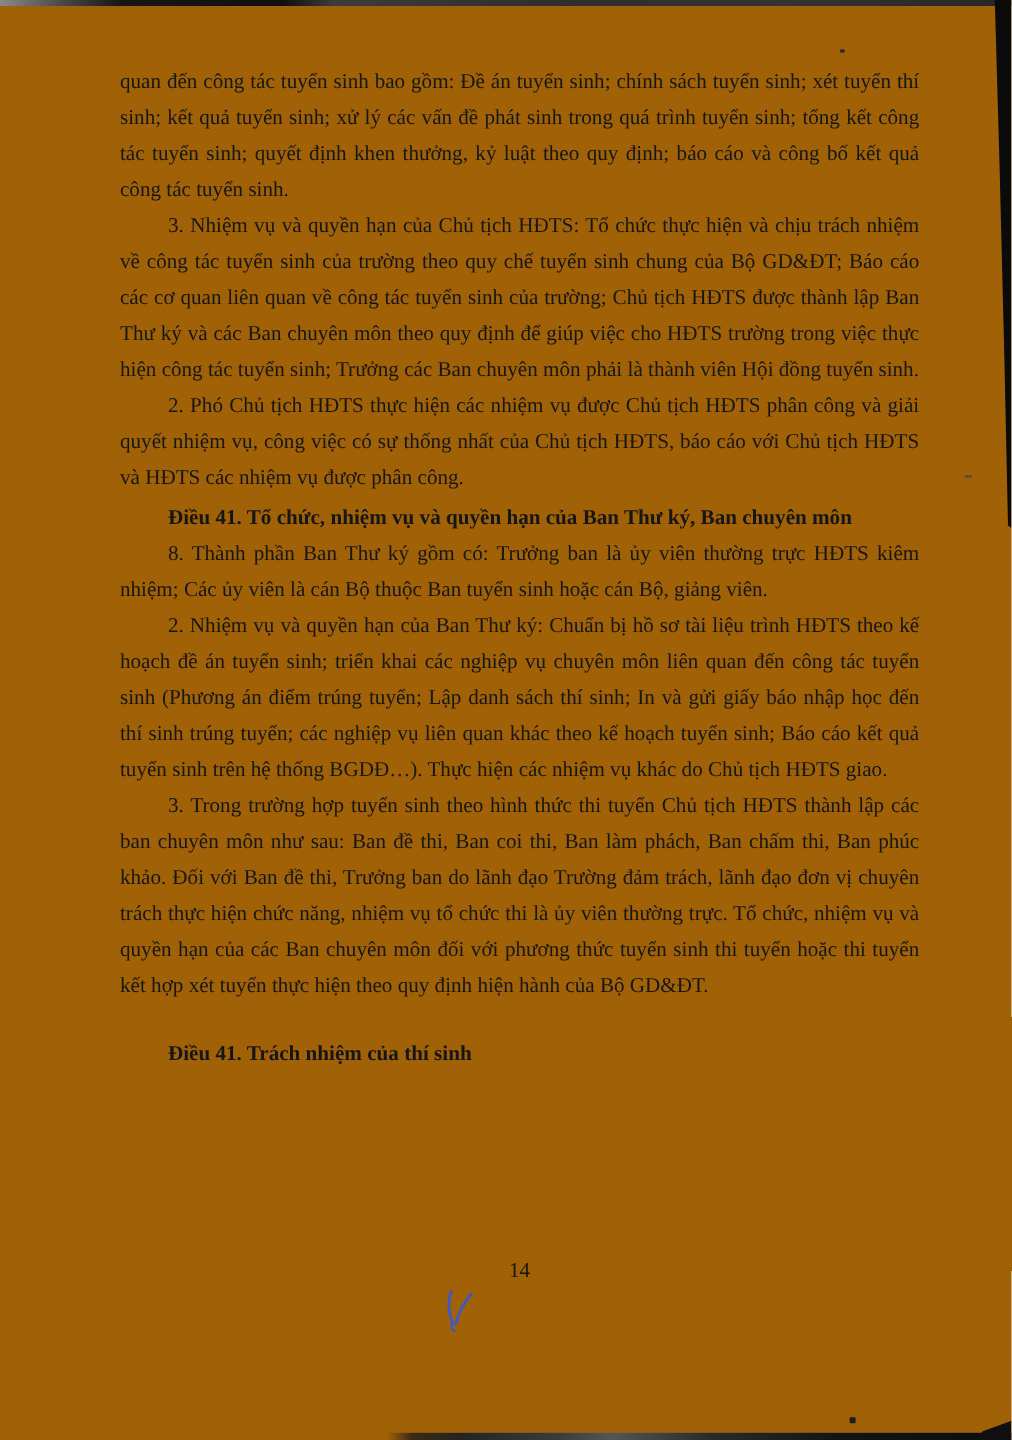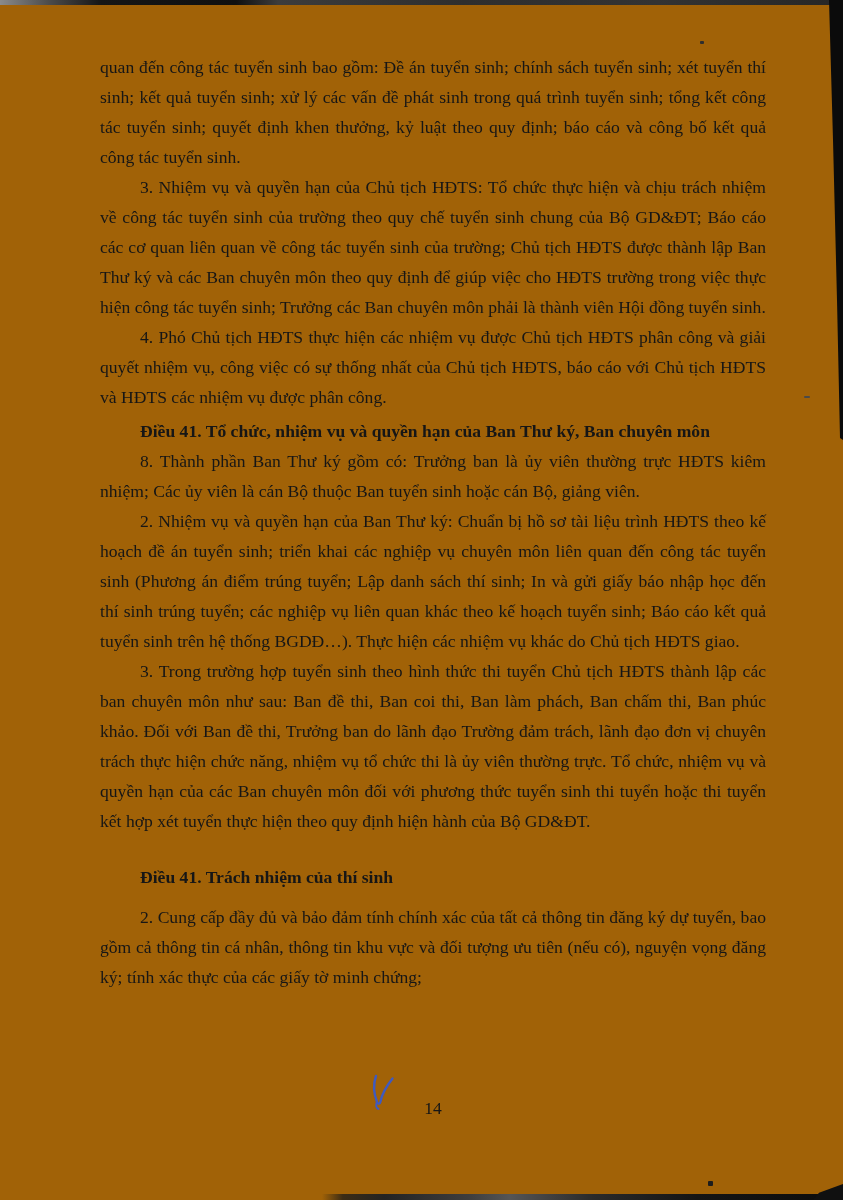--- a/index.html
+++ b/index.html
@@ -38,21 +38,21 @@
   .content{
     position:absolute;top:52px;left:100px;width:666px;
     font-size:17.6px;line-height:30px;
     text-align:justify;
   }
   .para{text-indent:40px;margin:0;}
   .para.continuation{text-indent:0;}
   .heading{text-indent:40px;margin:4px 0 0 0;font-weight:bold;}
   .heading.spaced{margin-top:26px;margin-bottom:10px;}
   .page-number{
-    position:absolute;top:1098px;left:100px;width:666px;
+    position:absolute;top:1048px;left:100px;width:666px;
     text-align:center;font-size:17.6px;
   }
   .pen-mark{position:absolute;left:369px;top:1072px;}
 </style>
 </head>
 <body>
 
 <div class="page">
 
   <div class="top-edge-bar"></div>
@@ -61,27 +61,26 @@
   </svg>
   <div class="bottom-edge-bar"></div>
   <div class="bottom-right-corner"></div>
   <div class="speck speck-a"></div>
   <div class="speck speck-b"></div>
   <div class="speck speck-c"></div>
 
   <div class="content">
     <p class="para continuation">quan đến công tác tuyển sinh bao gồm: Đề án tuyển sinh; chính sách tuyển sinh; xét tuyển thí sinh; kết quả tuyển sinh; xử lý các vấn đề phát sinh trong quá trình tuyển sinh; tổng kết công tác tuyển sinh; quyết định khen thưởng, kỷ luật theo quy định; báo cáo và công bố kết quả công tác tuyển sinh.</p>
     <p class="para">3. Nhiệm vụ và quyền hạn của Chủ tịch HĐTS: Tổ chức thực hiện và chịu trách nhiệm về công tác tuyển sinh của trường theo quy chế tuyển sinh chung của Bộ GD&amp;ĐT; Báo cáo các cơ quan liên quan về công tác tuyển sinh của trường; Chủ tịch HĐTS được thành lập Ban Thư ký và các Ban chuyên môn theo quy định để giúp việc cho HĐTS trường trong việc thực hiện công tác tuyển sinh; Trưởng các Ban chuyên môn phải là thành viên Hội đồng tuyển sinh.</p>
-    <p class="para">4. Phó Chủ tịch HĐTS thực hiện các nhiệm vụ được Chủ tịch HĐTS phân công và giải quyết nhiệm vụ, công việc có sự thống nhất của Chủ tịch HĐTS, báo cáo với Chủ tịch HĐTS và HĐTS các nhiệm vụ được phân công.</p>
+    <p class="para">2. Phó Chủ tịch HĐTS thực hiện các nhiệm vụ được Chủ tịch HĐTS phân công và giải quyết nhiệm vụ, công việc có sự thống nhất của Chủ tịch HĐTS, báo cáo với Chủ tịch HĐTS và HĐTS các nhiệm vụ được phân công.</p>
     <p class="heading">Điều 41. Tổ chức, nhiệm vụ và quyền hạn của Ban Thư ký, Ban chuyên môn</p>
     <p class="para">8. Thành phần Ban Thư ký gồm có: Trưởng ban là ủy viên thường trực HĐTS kiêm nhiệm; Các ủy viên là cán Bộ thuộc Ban tuyển sinh hoặc cán Bộ, giảng viên.</p>
     <p class="para">2. Nhiệm vụ và quyền hạn của Ban Thư ký: Chuẩn bị hồ sơ tài liệu trình HĐTS theo kế hoạch đề án tuyển sinh; triển khai các nghiệp vụ chuyên môn liên quan đến công tác tuyển sinh (Phương án điểm trúng tuyển; Lập danh sách thí sinh; In và gửi giấy báo nhập học đến thí sinh trúng tuyển; các nghiệp vụ liên quan khác theo kế hoạch tuyển sinh; Báo cáo kết quả tuyển sinh trên hệ thống BGDĐ…). Thực hiện các nhiệm vụ khác do Chủ tịch HĐTS giao.</p>
     <p class="para">3. Trong trường hợp tuyển sinh theo hình thức thi tuyển Chủ tịch HĐTS thành lập các ban chuyên môn như sau: Ban đề thi, Ban coi thi, Ban làm phách, Ban chấm thi, Ban phúc khảo. Đối với Ban đề thi, Trưởng ban do lãnh đạo Trường đảm trách, lãnh đạo đơn vị chuyên trách thực hiện chức năng, nhiệm vụ tổ chức thi là ủy viên thường trực. Tổ chức, nhiệm vụ và quyền hạn của các Ban chuyên môn đối với phương thức tuyển sinh thi tuyển hoặc thi tuyển kết hợp xét tuyển thực hiện theo quy định hiện hành của Bộ GD&amp;ĐT.</p>
     <p class="heading spaced">Điều 41. Trách nhiệm của thí sinh</p>
-    <p class="para">2. Cung cấp đầy đủ và bảo đảm tính chính xác của tất cả thông tin đăng ký dự tuyển, bao gồm cả thông tin cá nhân, thông tin khu vực và đối tượng ưu tiên (nếu có), nguyện vọng đăng ký; tính xác thực của các giấy tờ minh chứng;</p>
   </div>
 
   <svg class="pen-mark" width="28" height="42" viewBox="0 0 28 42">
     <path d="M7,4 c-2.5,7 -2.5,17 1,26 c1,2.5 3,2 3.5,-0.5 c1.5,-8 6.5,-16 12,-23" fill="none" stroke="#3f5abf" stroke-width="2.4" stroke-linecap="round" stroke-linejoin="round"></path>
     <path d="M8,30 c-1.5,3 -1,6 1.5,7" fill="none" stroke="#3f5abf" stroke-width="2" stroke-linecap="round"></path>
   </svg>
 
   <div class="page-number">14</div>
 
 </div>

